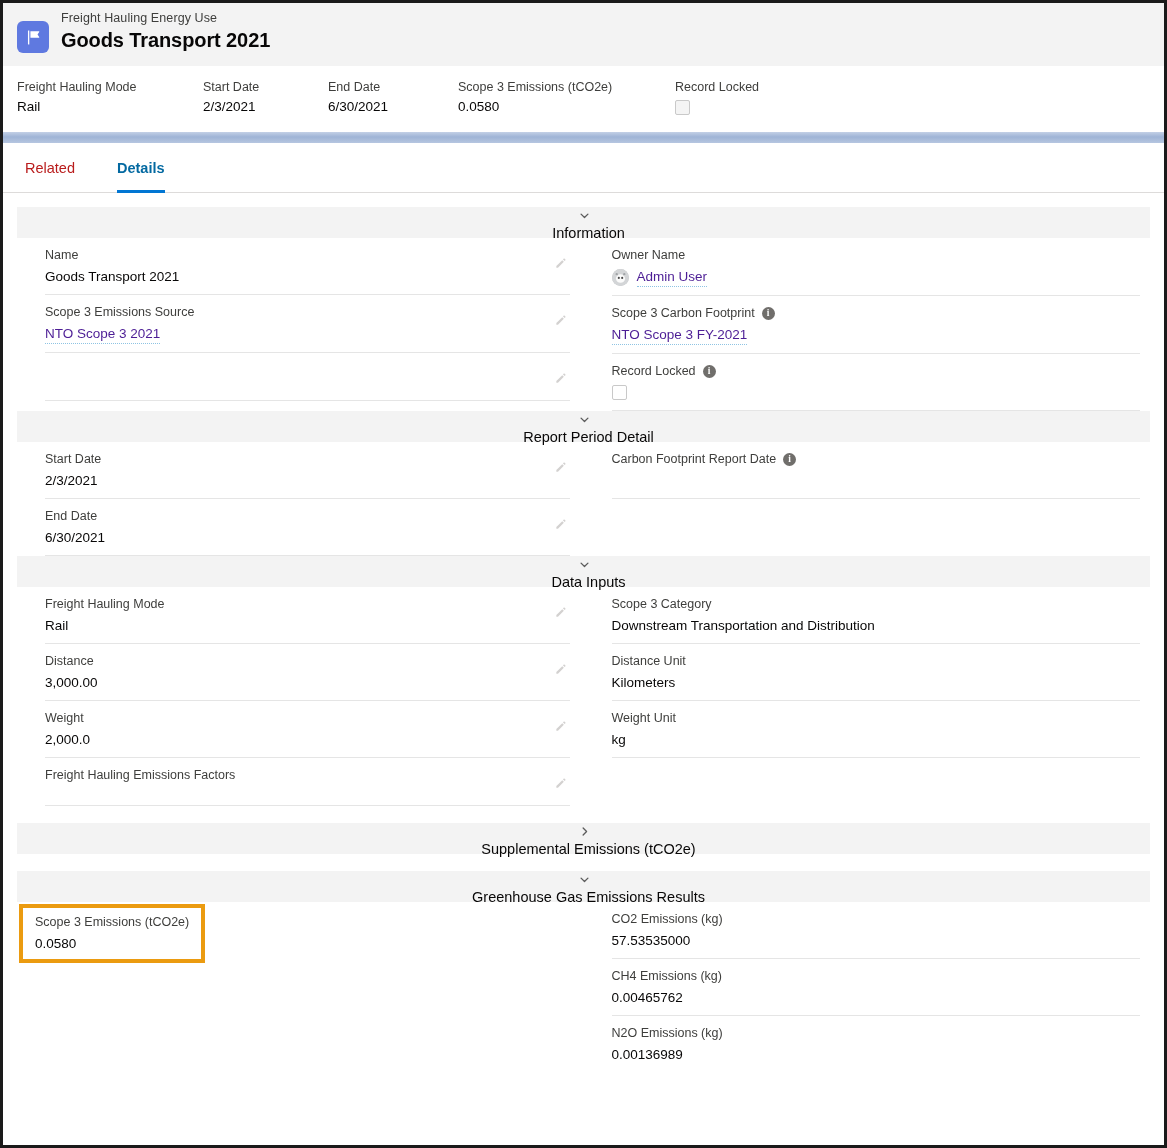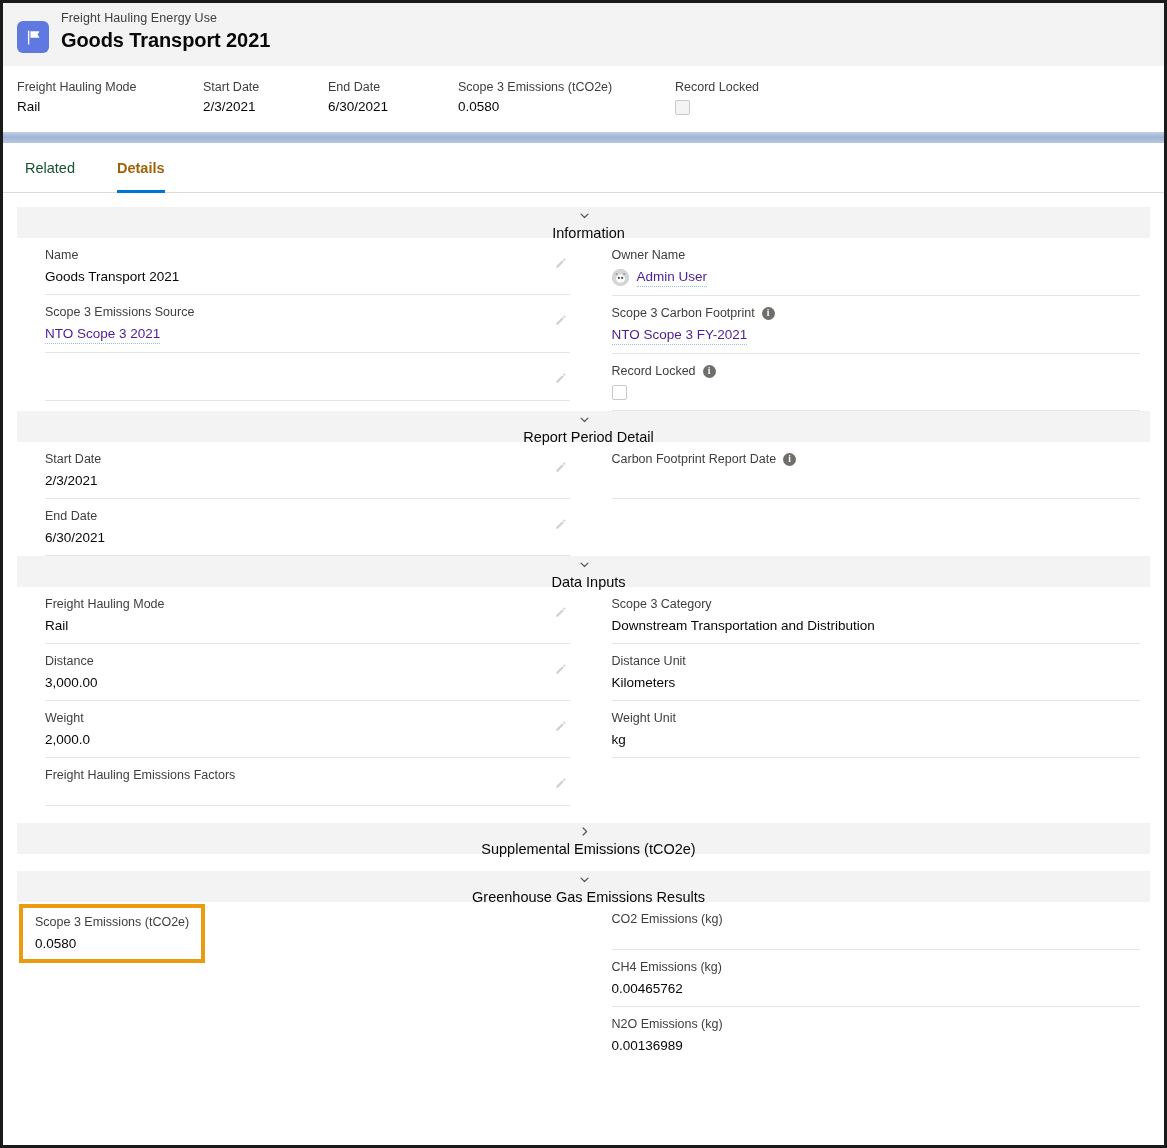--- a/index.html
+++ b/index.html
@@ -91,28 +91,28 @@
   
   .tabbar {
     display: flex;
     background: #ffffff;
     padding-left: 22px;
     border-bottom: 1px solid #dddbda;
     height: 50px;
   }
   .tab {
     font-size: 14.5px;
-    color: #14532d;
+    color: #b91c1c;
     padding: 15px 0 14px 0;
     margin-right: 42px;
     position: relative;
     cursor: pointer;
     line-height: 20px;
   }
-  .tab.active { color: #a16207; font-weight: bold; }
+  .tab.active { color: #0369a1; font-weight: bold; }
   .tab.active::after {
     content: "";
     position: absolute;
     left: 0; right: 0; bottom: -1px;
     height: 3px;
     background: #0176d3;
   }
 
   
   .detail-body { padding: 14px 14px 0 14px; background: #fff; }
@@ -514,20 +514,21 @@
       <div class="cols">
         <div class="col left">
           <div class="field highlighted">
             <div class="f-label">Scope 3 Emissions (tCO2e)</div>
             <div class="f-value">0.0580</div>
           </div>
         </div>
         <div class="col right">
           <div class="field">
             <div class="f-label">CO2 Emissions (kg)</div>
+            <div class="f-value">57.53535000</div>
           </div>
           <div class="field">
             <div class="f-label">CH4 Emissions (kg)</div>
             <div class="f-value">0.00465762</div>
           </div>
           <div class="field no-rule">
             <div class="f-label">N2O Emissions (kg)</div>
             <div class="f-value">0.00136989</div>
           </div>
         </div>

